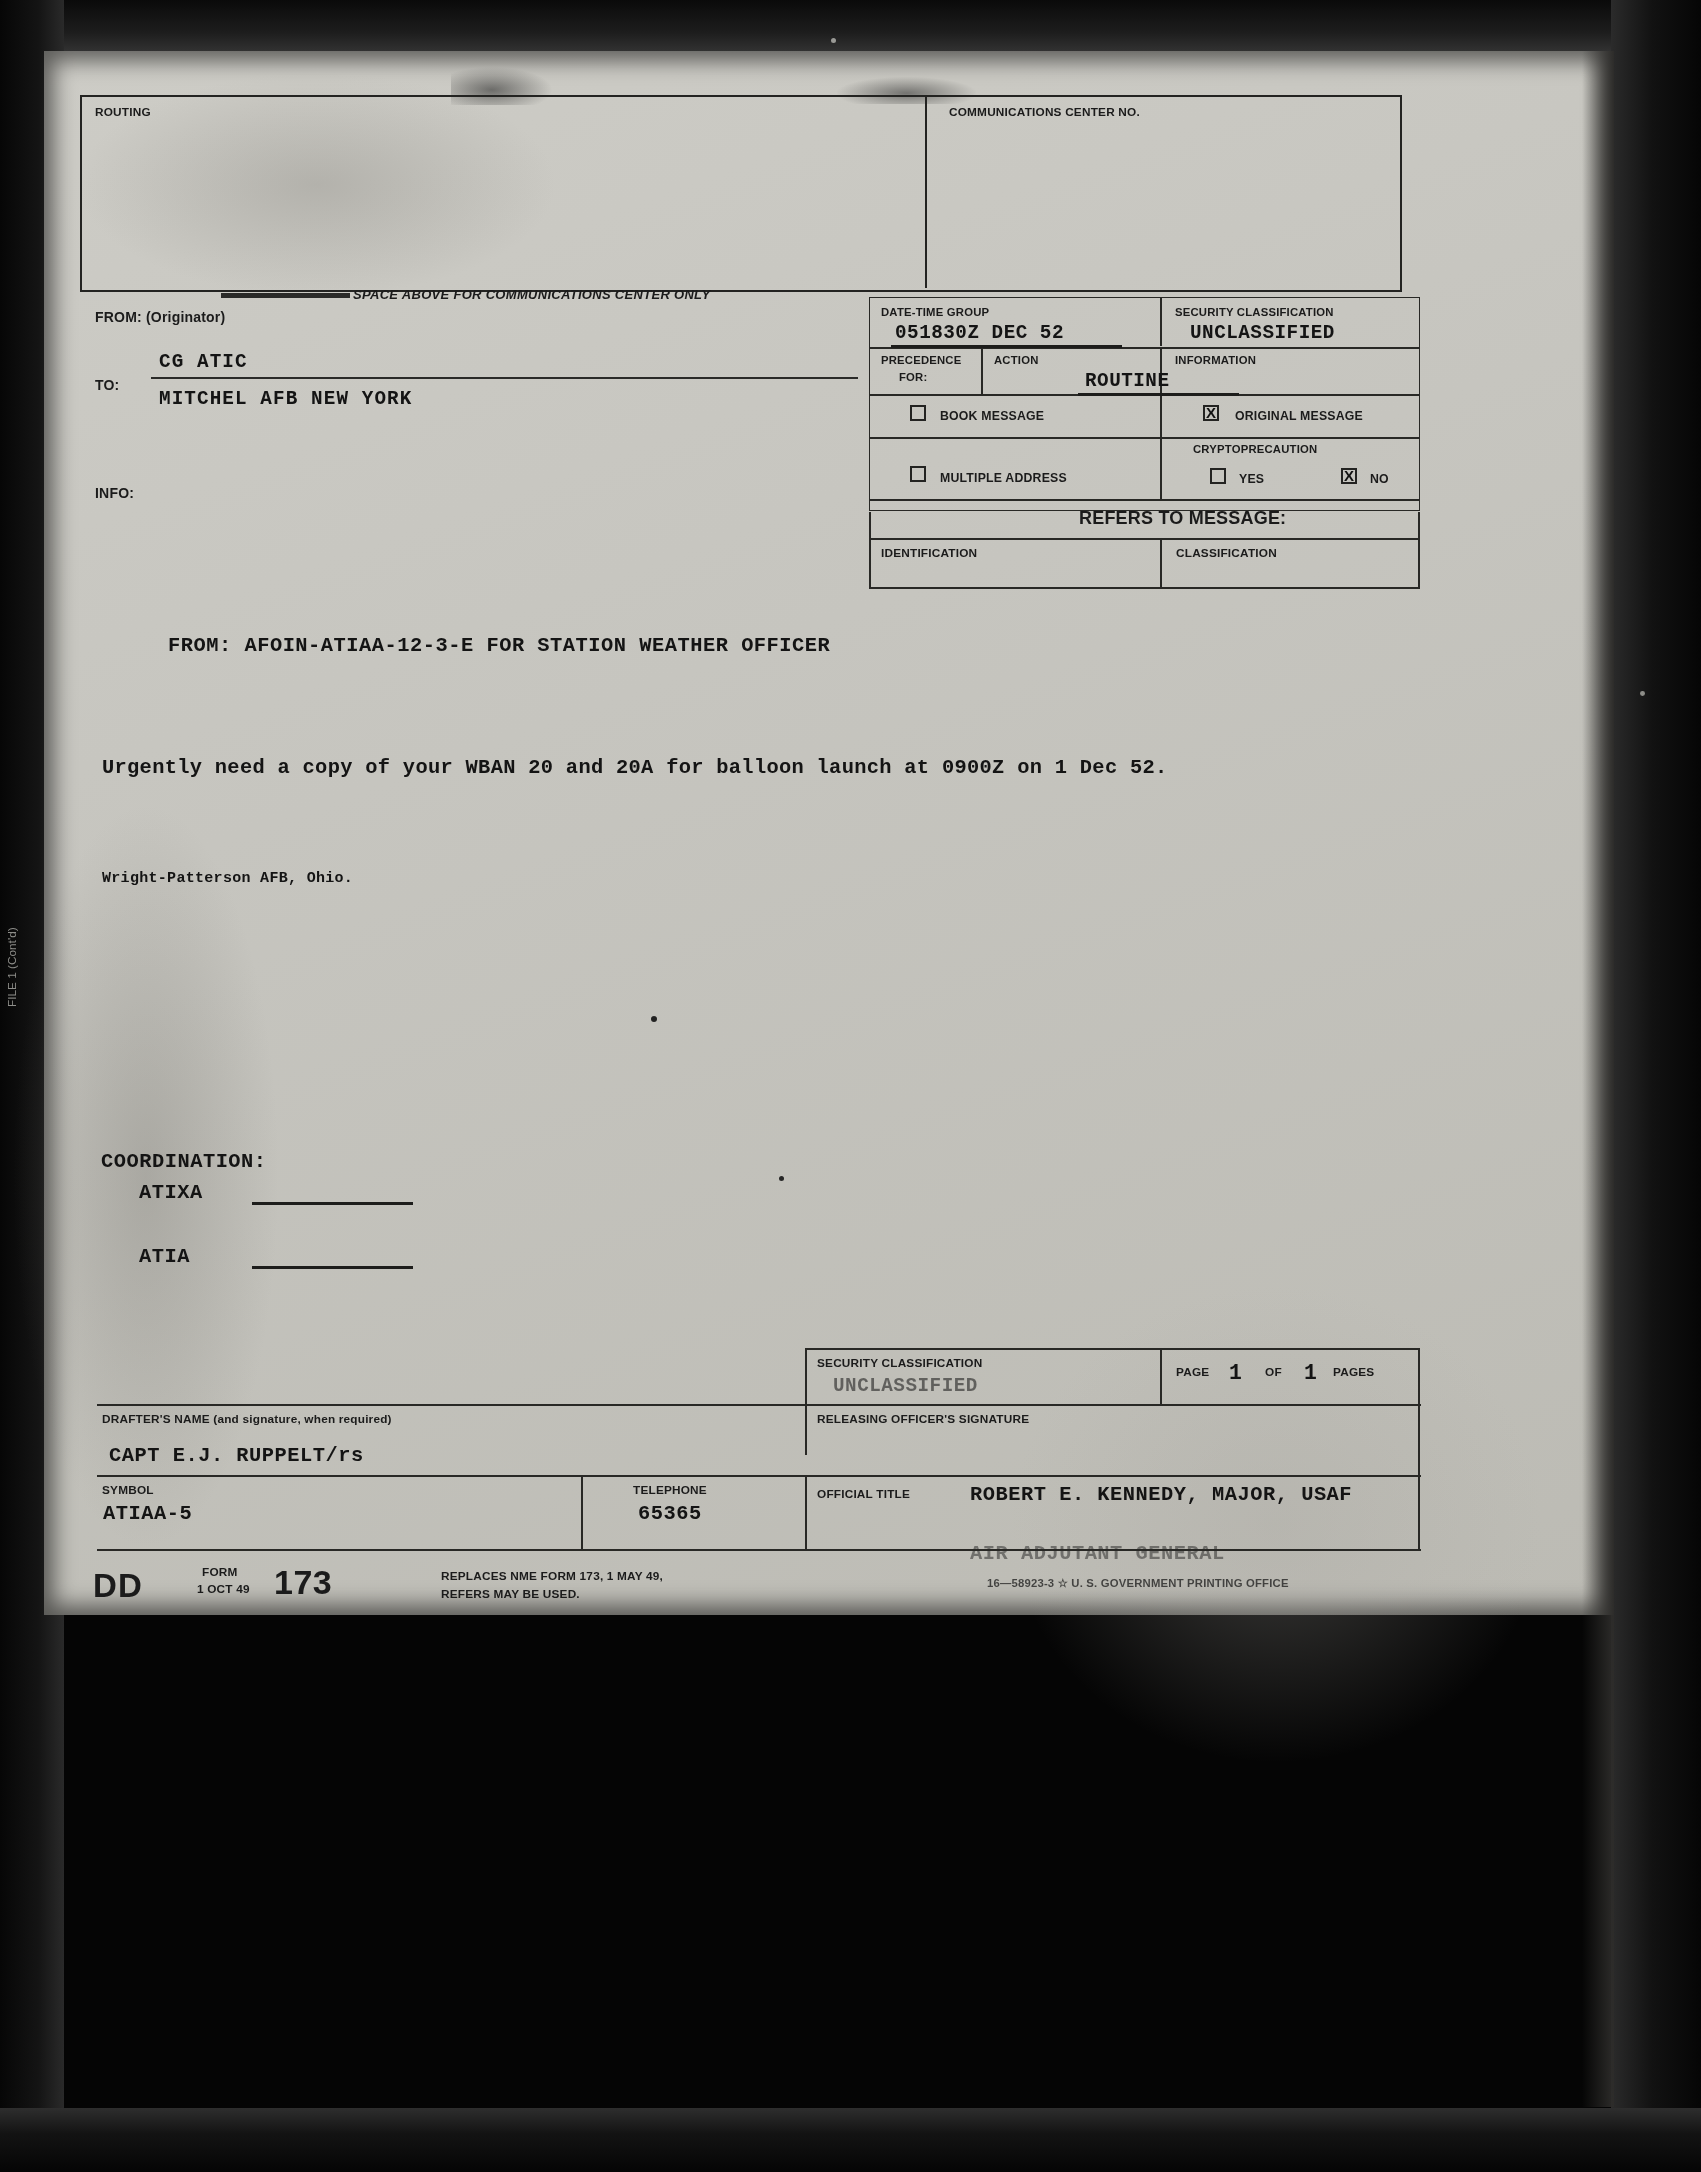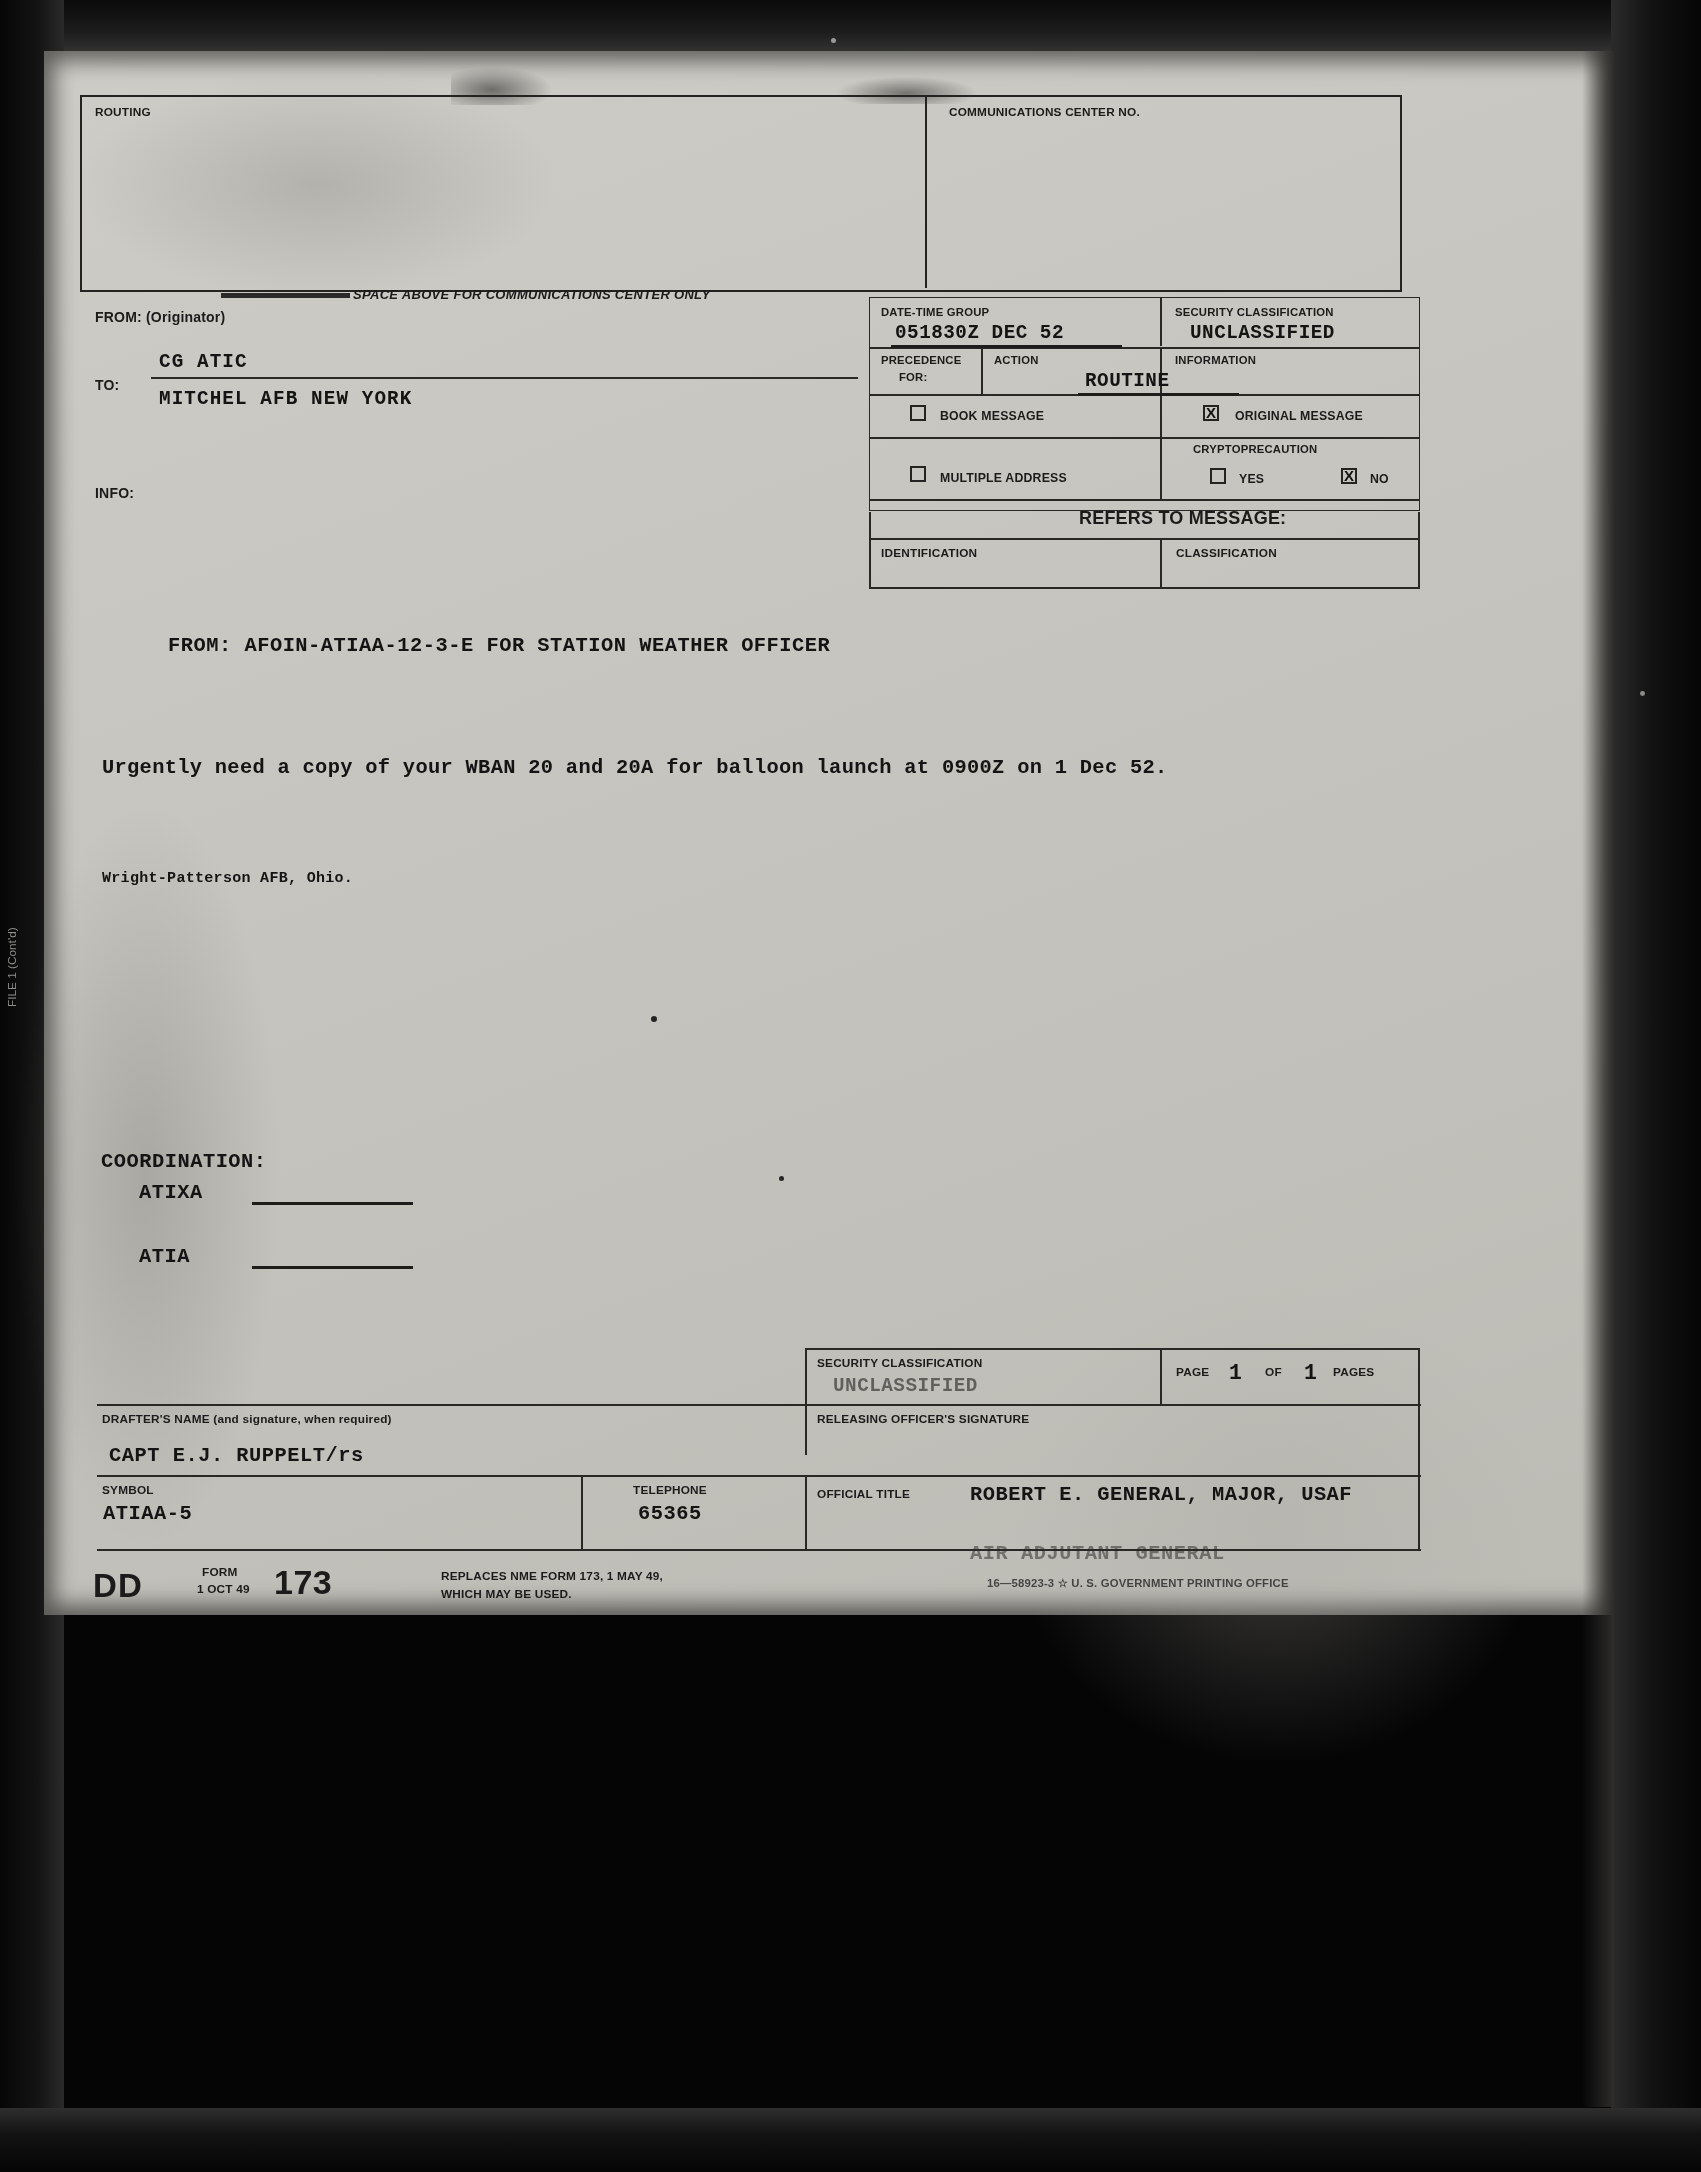--- a/index.html
+++ b/index.html
@@ -308,31 +308,31 @@
     <div class="vr" style="left:537px; top:1424px; height:74px;"></div>
     <div class="vr" style="left:761px; top:1424px; height:74px;"></div>
 
     <div class="lbl" style="left:58px; top:1432px; font-size:11.8px;">SYMBOL</div>
     <div class="type" style="left:59px; top:1451px; font-size:20.4px; letter-spacing:0.5px;">ATIAA-5</div>
 
     <div class="lbl" style="left:589px; top:1432px; font-size:11.8px;">TELEPHONE</div>
     <div class="type" style="left:594px; top:1451px; font-size:20.4px; letter-spacing:0.5px;">65365</div>
 
     <div class="lbl" style="left:773px; top:1436px; font-size:11.8px;">OFFICIAL TITLE</div>
-    <div class="type" style="left:926px; top:1432px; font-size:20.4px; letter-spacing:0.5px;">ROBERT E. GENERAL, MAJOR, USAF</div>
+    <div class="type" style="left:926px; top:1432px; font-size:20.4px; letter-spacing:0.5px;">ROBERT E. KENNEDY, MAJOR, USAF</div>
     <div class="type" style="left:926px; top:1465px; font-size:20.4px; letter-spacing:0.5px; opacity:0.45;margin-top:26px;">AIR ADJUTANT GENERAL</div>
 
     <div class="hr" style="left:53px; top:1498px; width:1324px;"></div>
 
     <div class="lbl" style="left:49px; top:1516px; font-size:33px; letter-spacing:1.1px;">DD</div>
     <div class="lbl" style="left:158px; top:1514px; font-size:11.8px;">FORM</div>
     <div class="lbl" style="left:153px; top:1531px; font-size:11.8px;">1 OCT 49</div>
     <div class="lbl" style="left:230px; top:1512px; font-size:34px; letter-spacing:0.5px;">173</div>
     <div class="lbl" style="left:397px; top:1518px; font-size:11.8px;">REPLACES NME FORM 173, 1 MAY 49,</div>
-    <div class="lbl" style="left:397px; top:1536px; font-size:11.8px;">WHICH MAY BE USED.</div>
+    <div class="lbl" style="left:397px; top:1536px; font-size:11.8px;">REFERS MAY BE USED.</div>
     <div class="lbl" style="left:943px; top:1526px; font-size:11.3px; opacity:0.75;">16—58923-3   ☆  U. S. GOVERNMENT PRINTING OFFICE</div>
 
   </div>
 
   <div style="position:absolute; left:5.4px; top:1007px; transform:rotate(-90deg); transform-origin:left top;
               font-family:'Liberation Sans', sans-serif; font-size:11.8px; color:#8e8e8a; white-space:nowrap;">FILE 1 (Cont'd)</div>
 </div>
 
 
 </body></html>

